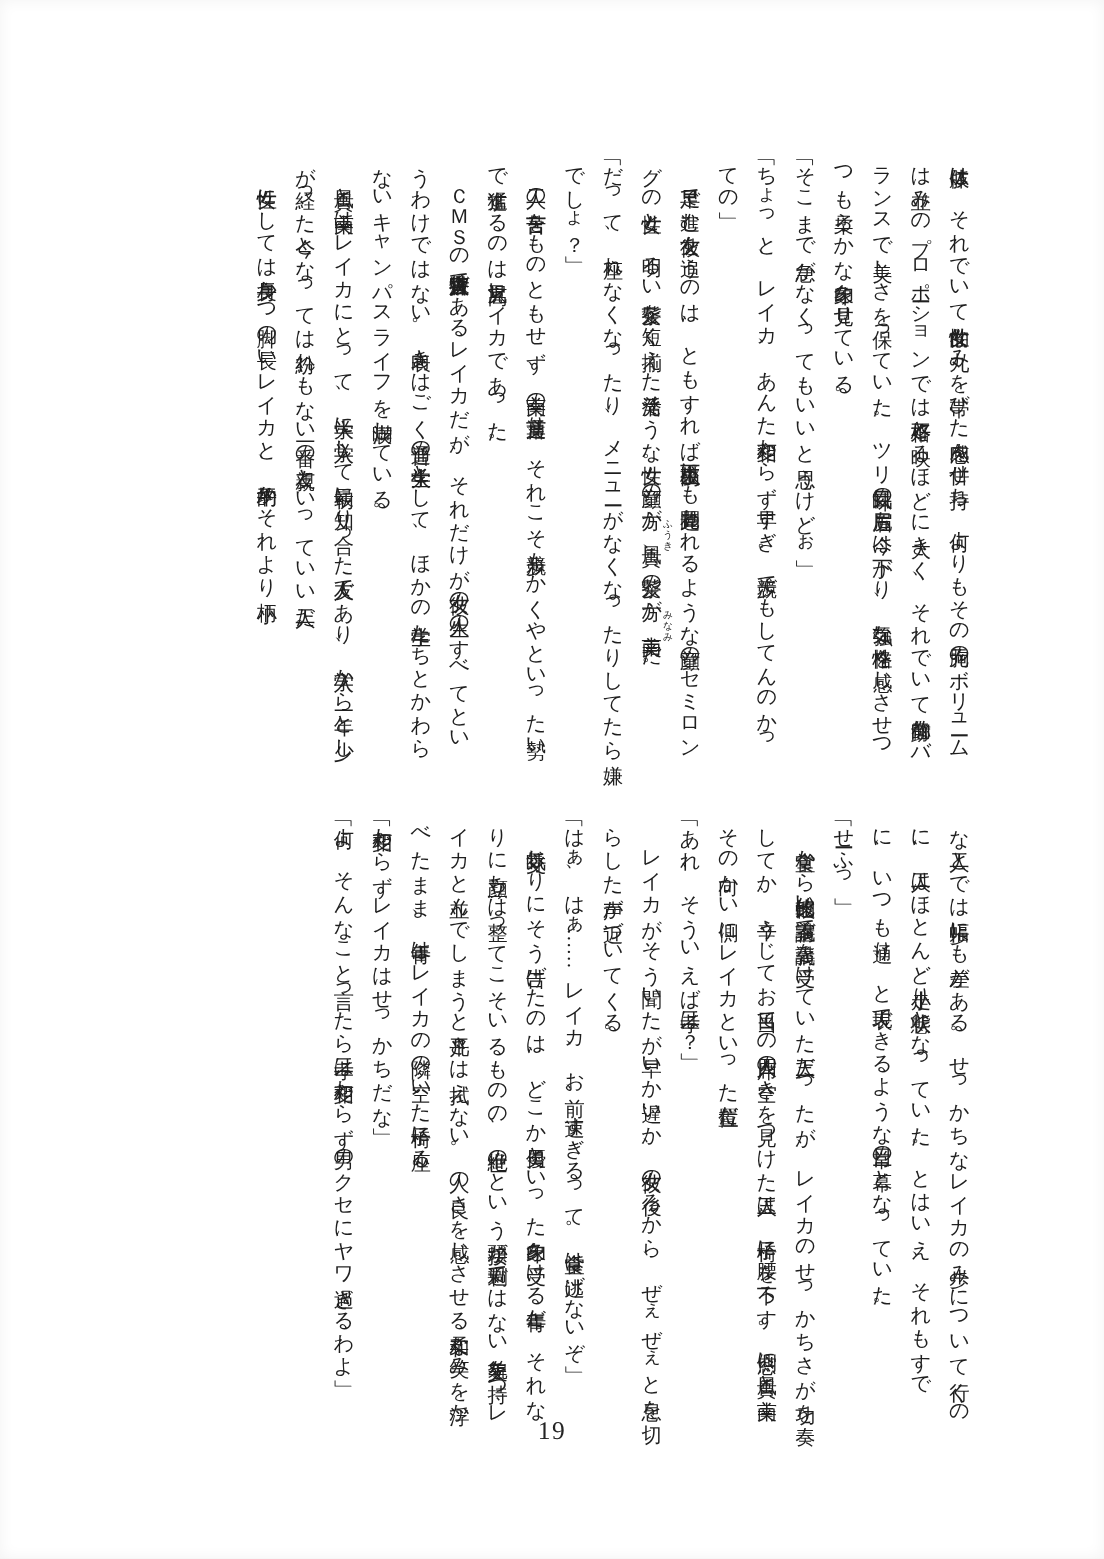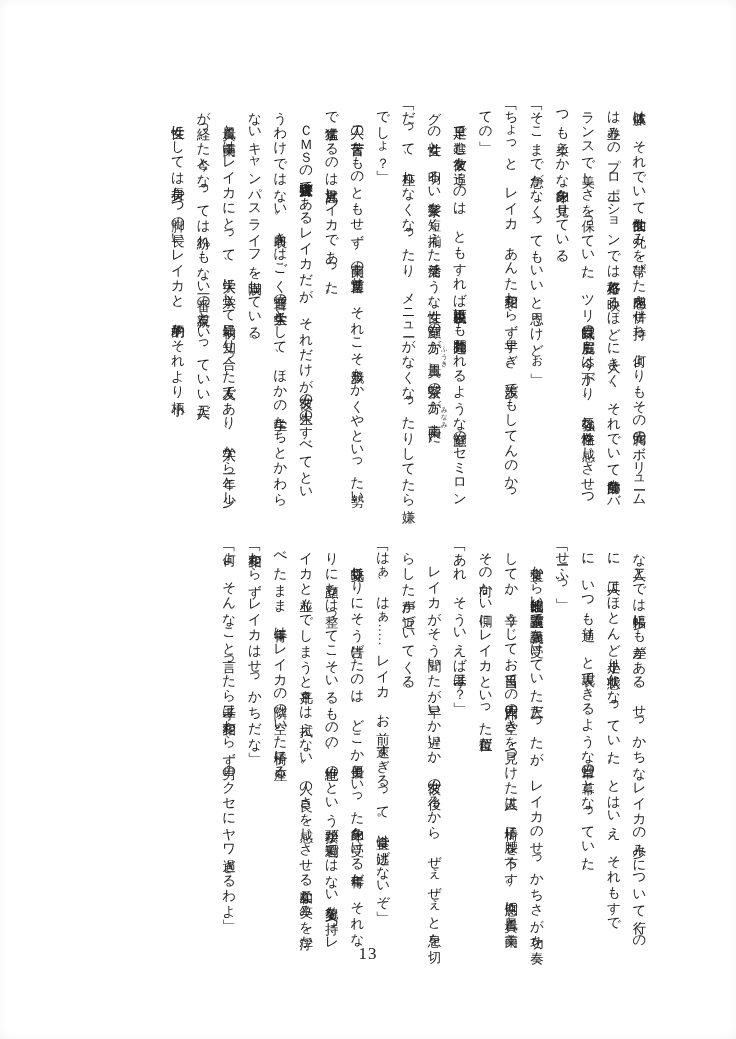--- a/index.html
+++ b/index.html
@@ -82,15 +82,15 @@
     <p>「せーふっ」</p>
     <p class="indent">食堂から比較的遠い講義室で講義を受けていた三人だったが、レイカのせっかちさが功を奏してか、辛うじてお目当ての四人席の空きを見つけた三人は、椅子に腰を下ろす。窓側に風貴と美南、その向かい側にレイカといった位置だ。</p>
     <p>「あれ、そういえば孝二は？」</p>
     <p class="indent">レイカがそう聞いたが早いか遅いか、彼女の後ろから、ぜぇぜぇと息を切らした声が近づいてくる。</p>
     <p>「はぁ、はぁ……レイカ、お前、速すぎるって。食堂は逃げないぞ」</p>
     <p class="indent">呼気交じりにそう告げたのは、どこか優男といった印象を受ける青年だ。それなりに顔立ちは整ってこそいるものの、絶世のという接頭が過剰ではない美貌を持つレイカと並んでしまうと平凡さは拭えない。人の良さを感じさせる柔和な笑みを浮かべたまま、青年はレイカの隣の空いた椅子に座る。</p>
     <p>「相変わらずレイカはせっかちだな」</p>
     <p>「何よ。そんなこと言ったら孝二は相変わらず男のクセにヤワ過ぎるわよ」</p>
   </div>
 
-  <div class="page-number">13</div>
+  <div class="page-number">19</div>
 
 </div>
 
 </body></html>

